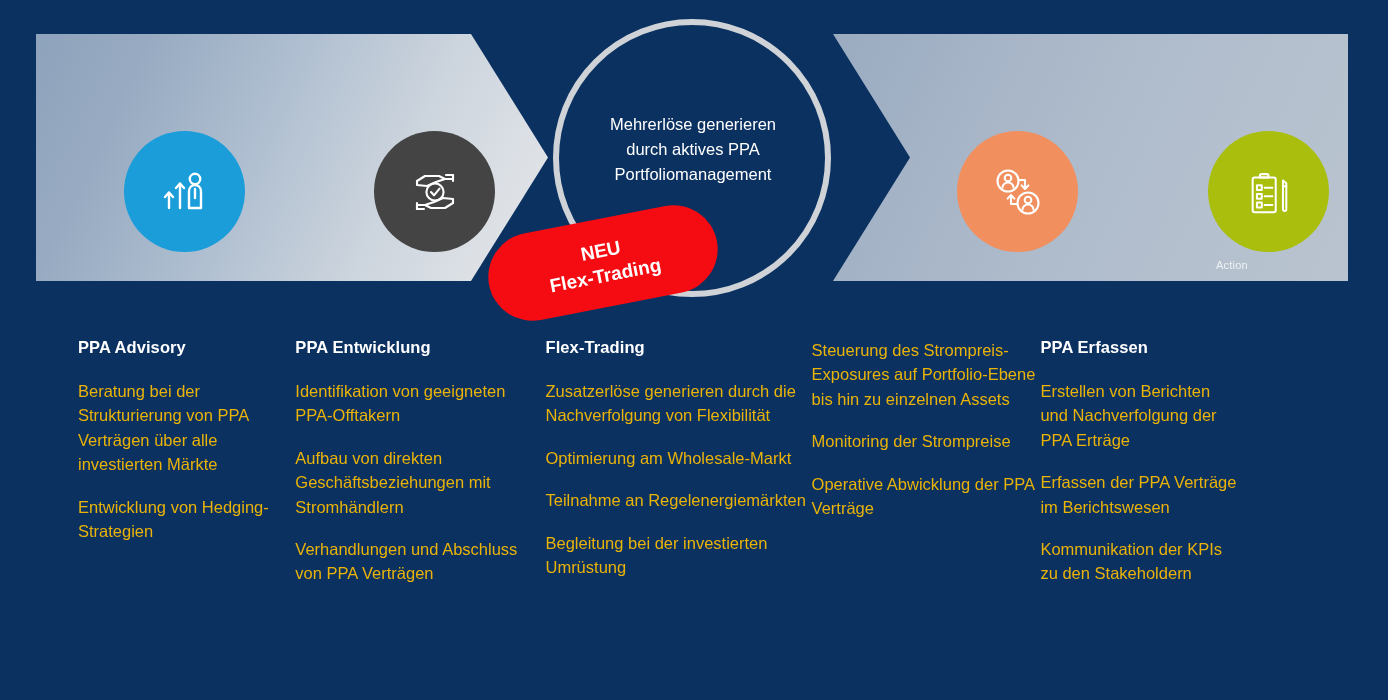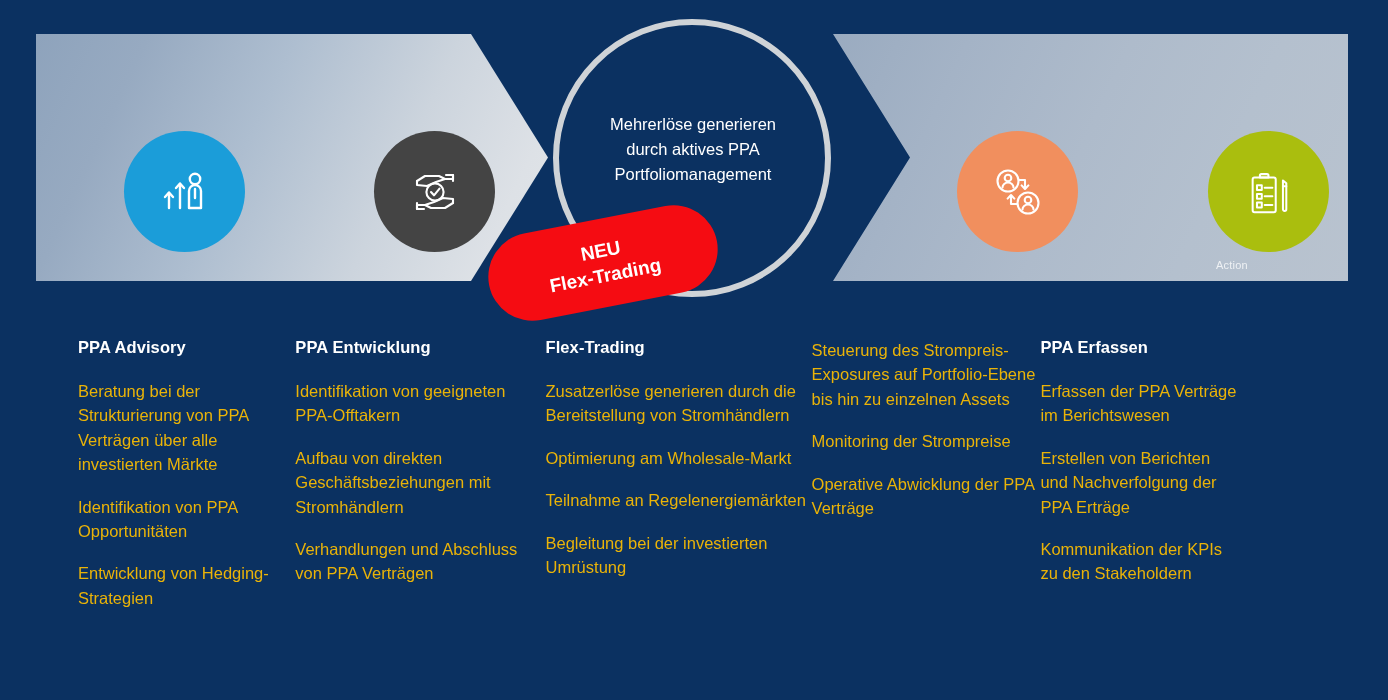--- a/index.html
+++ b/index.html
@@ -247,45 +247,44 @@
 <div id="neu-badge">
   <div id="neu-badge-line1">NEU</div>
   <div id="neu-badge-line2">Flex-Trading</div>
 </div>
 
 <div id="columns">
 
   <div class="column" id="col-0">
     <div class="col-title">PPA Advisory</div>
     <div class="col-item">Beratung bei der Strukturierung von PPA Verträgen über alle investierten Märkte</div>
-    <div class="col-item">Identifikation von PPA Opportunitäten</div>
     <div class="col-item">Entwicklung von Hedging-Strategien</div>
   </div>
 
   <div class="column" id="col-1">
     <div class="col-title">PPA Entwicklung</div>
     <div class="col-item">Identifikation von geeigneten PPA-Offtakern</div>
     <div class="col-item">Aufbau von direkten Geschäftsbeziehungen mit Stromhändlern</div>
     <div class="col-item">Verhandlungen und Abschluss von PPA Verträgen</div>
   </div>
 
   <div class="column" id="col-2">
     <div class="col-title">Flex-Trading</div>
-    <div class="col-item">Zusatzerlöse generieren durch die Bereitstellung von Stromhändlern</div>
+    <div class="col-item">Zusatzerlöse generieren durch die Nachverfolgung von Flexibilität</div>
     <div class="col-item">Optimierung am Wholesale-Markt</div>
     <div class="col-item">Teilnahme an Regelenergiemärkten</div>
     <div class="col-item">Begleitung bei der investierten Umrüstung</div>
   </div>
 
   <div class="column" id="col-3">
     <div class="col-item">Steuerung des Strompreis-Exposures auf Portfolio-Ebene bis hin zu einzelnen Assets</div>
     <div class="col-item">Monitoring der Strompreise</div>
     <div class="col-item">Operative Abwicklung der PPA Verträge</div>
   </div>
 
   <div class="column" id="col-4">
     <div class="col-title">PPA Erfassen</div>
+    <div class="col-item">Erstellen von Berichten und Nachverfolgung der PPA Erträge</div>
     <div class="col-item">Erfassen der PPA Verträge im Berichtswesen</div>
-    <div class="col-item">Erstellen von Berichten und Nachverfolgung der PPA Erträge</div>
     <div class="col-item">Kommunikation der KPIs zu den Stakeholdern</div>
   </div>
 
 </div>
 
 </body></html>

